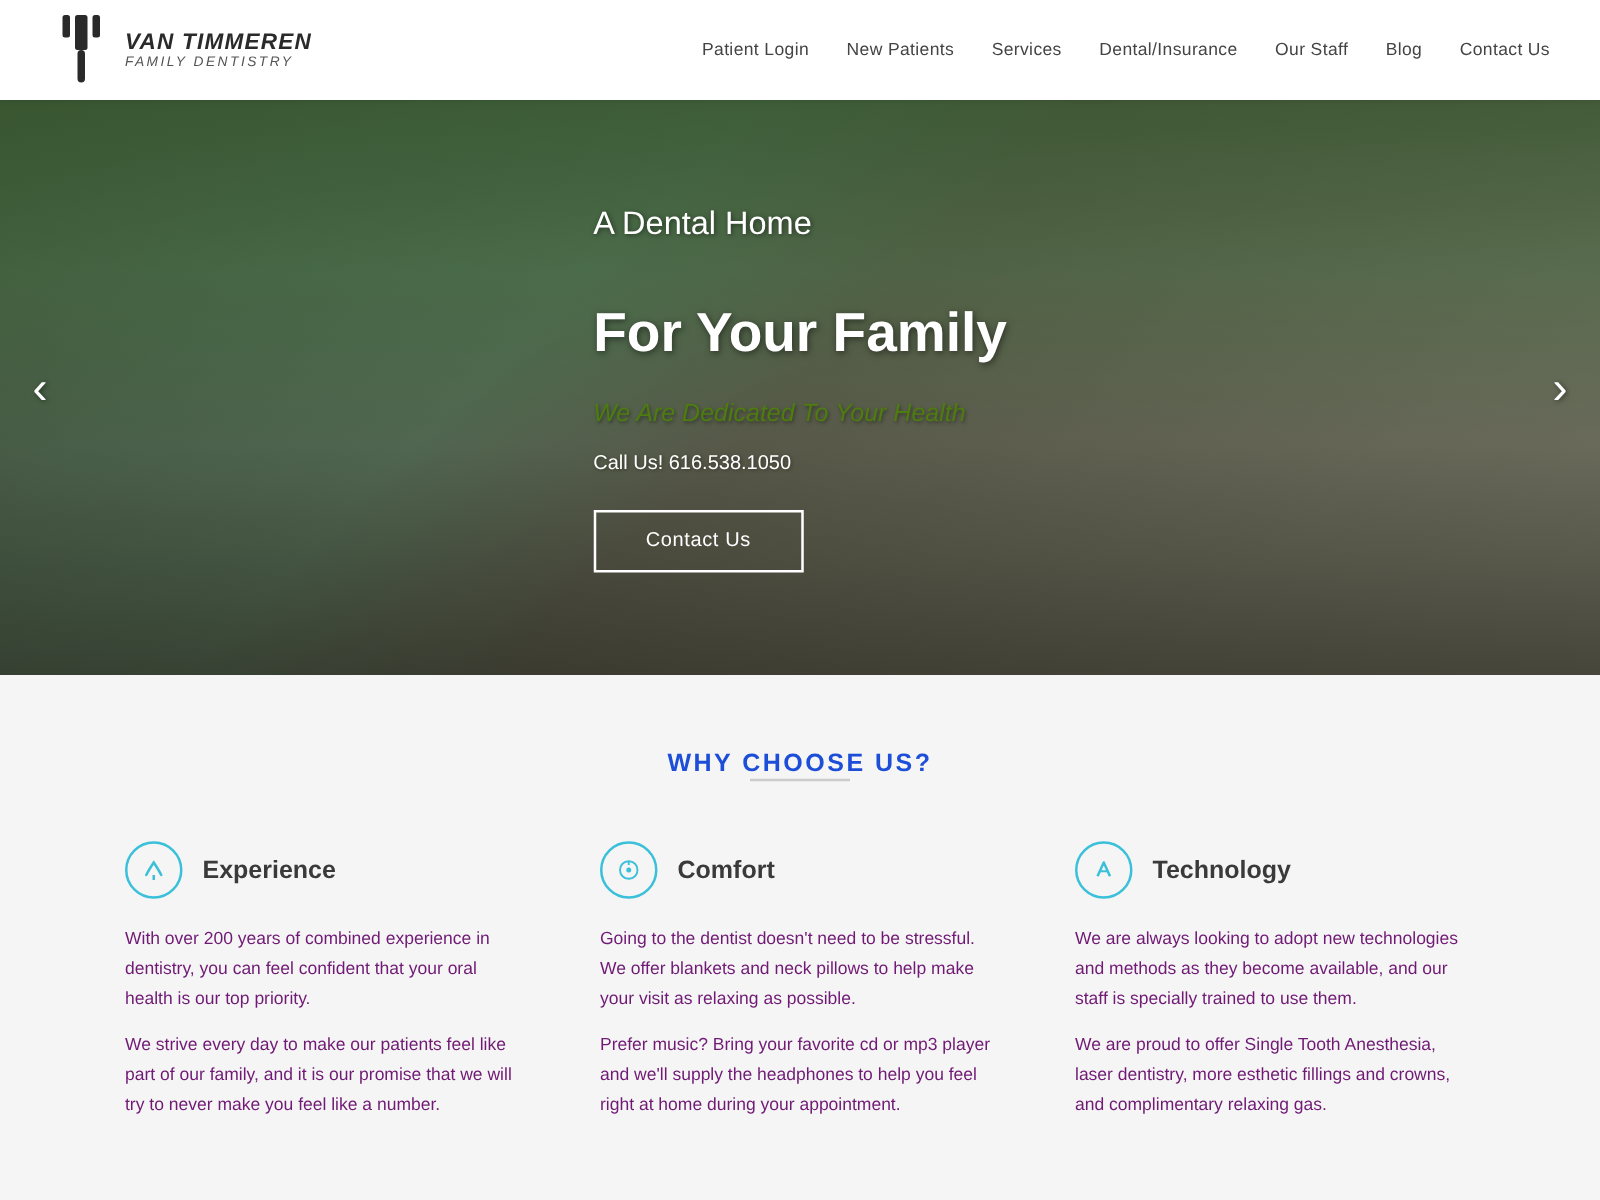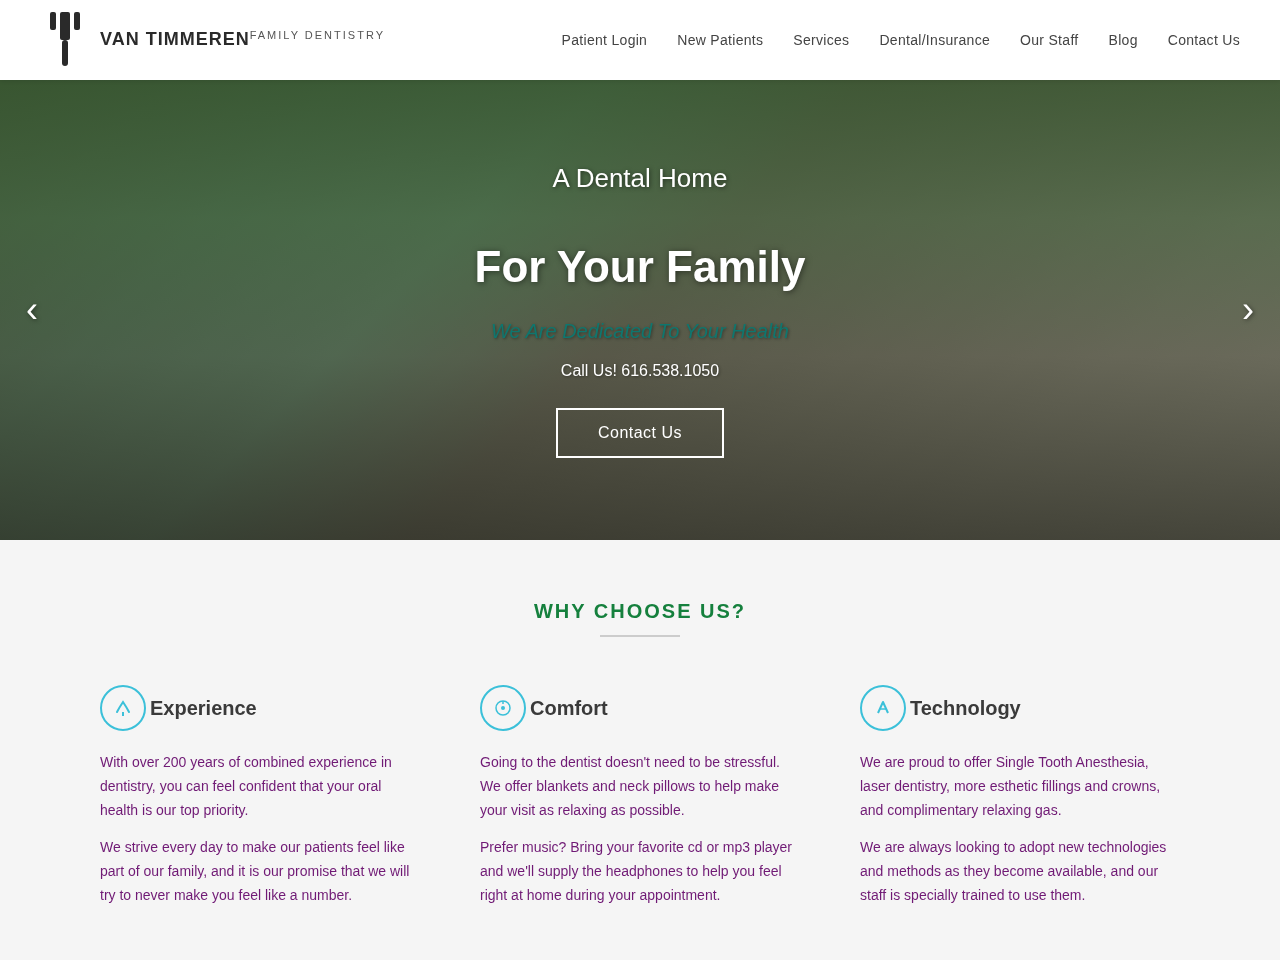--- a/index.html
+++ b/index.html
@@ -21,22 +21,23 @@
       display: flex;
       align-items: center;
       gap: 10px;
     }
     .logo-icon {
       width: 50px;
       height: 60px;
     }
     .logo-text {
       display: flex;
-      flex-direction: row;
+      flex-direction: column;
       line-height: 1.2;
+      font-style: italic;
     }
     .logo-name {
       font-size: 18px;
       font-weight: 700;
       color: #2a2a2a;
       letter-spacing: 1px;
     }
     .logo-sub {
       font-size: 11px;
       letter-spacing: 2px;
@@ -75,39 +76,39 @@
     .hero-building {
       position: absolute;
       inset: 0;
       background:
         
         linear-gradient(to bottom, rgba(60,90,50,0.8) 0%, rgba(80,110,70,0.6) 30%, rgba(100,100,80,0.4) 60%, rgba(50,50,40,0.7) 100%);
     }
     .hero-content {
       position: relative;
       z-index: 2;
-      text-align: center;
+      text-align: left;
       color: #fff;
     }
     .hero-subtitle {
       font-size: 26px;
       font-weight: 300;
       margin-bottom: 6px;
       text-shadow: 1px 1px 4px rgba(0,0,0,0.5);
     }
     .hero-title {
       font-size: 44px;
       font-weight: 800;
       margin-bottom: 28px;
       text-shadow: 1px 1px 6px rgba(0,0,0,0.5);
       margin-top: 48px;
     }
     .hero-tagline {
       font-size: 20px;
-      color: #0f766e;
+      color: #4d7c0f;
       font-style: italic;
       margin-bottom: 12px;
       text-shadow: 1px 1px 3px rgba(0,0,0,0.4);
     }
     .hero-phone {
       font-size: 16px;
       color: #fff;
       margin-bottom: 28px;
       text-shadow: 1px 1px 3px rgba(0,0,0,0.4);
       margin-top: 19px;
@@ -142,23 +143,23 @@
 
     
     .why-section {
       background: #f5f5f5;
       padding: 60px 40px 80px;
       text-align: center;
     }
     .why-title {
       font-size: 20px;
       font-weight: 700;
-      color: #15803d;
+      color: #1d4ed8;
       letter-spacing: 2px;
-      margin-bottom: 12px;
+      margin-bottom: 0;
     }
     .why-divider {
       width: 80px;
       height: 2px;
       background: #ccc;
       margin: 0 auto 48px;
     }
     .why-columns {
       display: flex;
       justify-content: center;
@@ -167,21 +168,21 @@
       margin: 0 auto;
       text-align: left;
     }
     .why-col {
       flex: 1;
       max-width: 320px;
     }
     .why-col-header {
       display: flex;
       align-items: center;
-      gap: 4px;
+      gap: 16px;
       margin-bottom: 20px;
     }
     .why-icon-circle {
       width: 46px;
       height: 46px;
       border-radius: 50%;
       border: 2px solid #3bc0d9;
       display: flex;
       align-items: center;
       justify-content: center;
@@ -291,19 +292,19 @@
       <div class="why-col-header">
         <div class="why-icon-circle">
           <svg width="20" height="20" viewBox="0 0 20 20">
             <path d="M5 15 L10 4 L15 15" stroke="#3bc0d9" stroke-width="2" fill="none" stroke-linejoin="round"></path>
             <line x1="7" y1="11" x2="13" y2="11" stroke="#3bc0d9" stroke-width="1.5"></line>
           </svg>
         </div>
         <span class="why-col-title">Technology</span>
       </div>
       <div class="why-col-text">
+        <p>We are always looking to adopt new technologies and methods as they become available, and our staff is specially trained to use them.</p>
         <p>We are proud to offer Single Tooth Anesthesia, laser dentistry, more esthetic fillings and crowns, and complimentary relaxing gas.</p>
-        <p>We are always looking to adopt new technologies and methods as they become available, and our staff is specially trained to use them.</p>
       </div>
     </div>
 
   </div>
 </section>
 
 </body></html>

